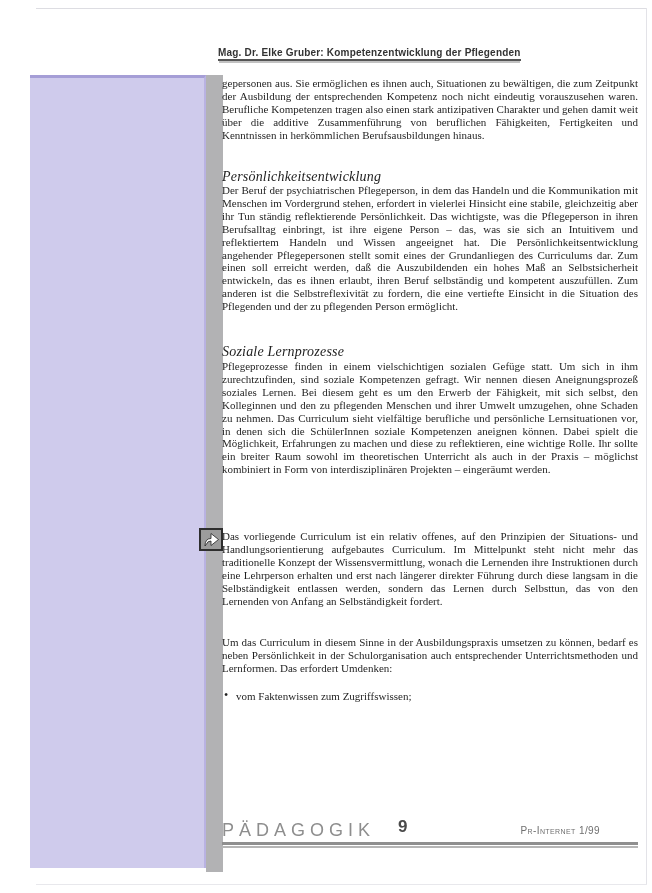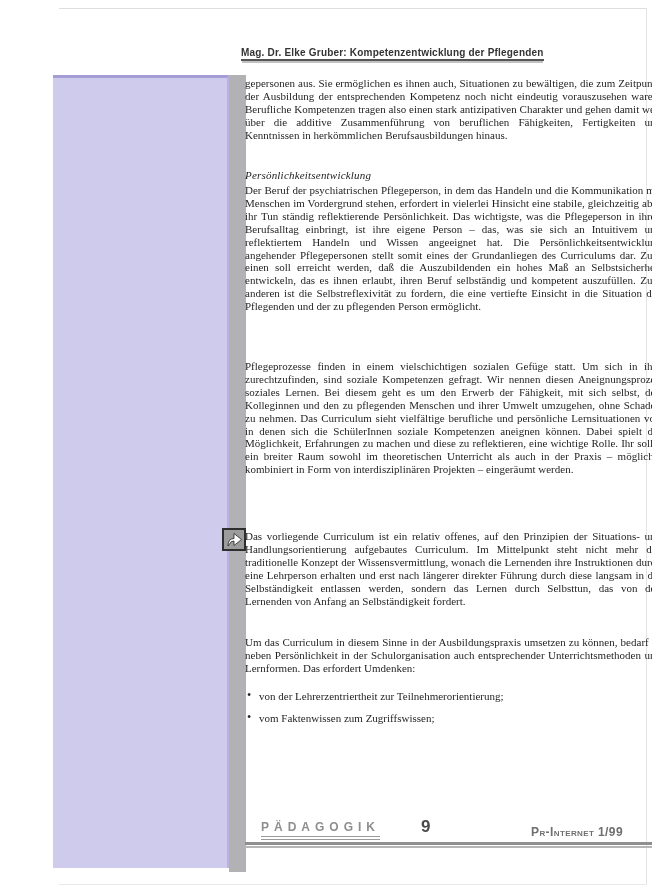--- a/index.html
+++ b/index.html
@@ -2,21 +2,21 @@
 <html lang="de" style="--sidebar: #cfcbec; --sidebar-edge-top: #a59ed6; --sidebar-edge-right: #b9b2e2; --shadow-strip: #b2b2b4; --footer-gray: #8e8e8e;"><head>
 <meta charset="utf-8">
 <style>
   html,body{margin:0;padding:0;}
   body{
     width:652px;height:893px;position:relative;overflow:hidden;
     background:#ffffff;
     font-family:"Liberation Sans","DejaVu Sans",sans-serif;
     color:#202020;
   }
-  .page{position:absolute;inset:0;background:#fff;margin-left:23px;}
+  .page{position:absolute;inset:0;background:#fff;}
 
   
   .scan-top{position:absolute;left:36px;right:6px;top:8px;height:1px;background:#dddde2;}
   .scan-right{position:absolute;top:8px;bottom:8px;right:5px;width:1px;background:#e3e3e8;}
   .scan-bottom{position:absolute;left:36px;right:5px;top:884px;height:1px;background:#e8e8ec;}
 
   
   .sidebar{
     position:absolute;left:30px;top:75px;width:176px;height:793px;
     background:var(--sidebar,#cfcbec);
@@ -42,21 +42,21 @@
   .content{position:absolute;left:222px;top:0;width:416px;height:893px;font-family:Liberation Serif, serif;}
   .content p,.content h3,.content ul{margin:0;padding:0;}
   .para{
     position:absolute;left:0;width:416px;
     font-size:11px;line-height:12.9px;
     text-align:justify;hyphens:auto;-webkit-hyphens:auto;
     color:#1f1f1f;
   }
   .shead{
     position:absolute;left:0;width:416px;
-    font-size:11px;font-weight:normal;font-style:italic;
+    font-size:14px;font-weight:normal;font-style:italic;
     color:#222;letter-spacing:0.2px;
   }
   .intro{top:77px;}
   .h1{top:169px;}
   .p2{top:184px;}
   .h2{top:344px;}
   .p3{top:360px;}
   .h3x{top:516px;}
   .p4{top:530px;}
   .p5{top:636px;}
@@ -76,33 +76,33 @@
     position:absolute;left:2px;top:-1px;
     font-size:12px;color:#1f1f1f;
   }
 
   
   .jump-icon{position:absolute;left:199px;top:528px;width:24px;height:23px;}
 
   
   .footer{position:absolute;left:222px;top:819px;width:416px;height:32px;}
   .magsec{
-    position:absolute;left:16px;top:1px;
-    font-size:12px;font-weight:bold;letter-spacing:5px;
+    position:absolute;left:0;top:1px;
+    font-size:18px;font-weight:normal;letter-spacing:5px;
     color:var(--footer-gray,#8e8e8e);
     border-bottom:4px double #9a9a9a;
     padding-bottom:2px;white-space:nowrap;
   }
   .pnum{
     position:absolute;left:176px;top:-2px;
     font-size:17px;font-weight:bold;color:#4a4a4a;
   }
   .issue{
     position:absolute;right:38px;top:6px;
-    font-size:12px;font-weight:bold;color:#6f6f6f;
+    font-size:10px;font-weight:normal;color:#6f6f6f;
     font-variant:small-caps;letter-spacing:0.4px;white-space:nowrap;
   }
   .rules{position:absolute;left:0;right:0;top:23px;}
   .rule1{height:3px;background:#8f8f8f;}
   .rule2{height:2px;background:#b5b5b5;margin-top:1px;}
 </style>
 </head>
 <body>
 
 <div class="page">
@@ -122,27 +122,27 @@
       <path d="M6 18 Q6 10.5 12 10.5 L12 5.5 L19.5 11.5 L12 17.5 L12 13 Q8.5 13 7.5 16 Z" fill="#ffffff" stroke="#222" stroke-width="0.8"></path>
     </svg>
   </div>
 
   <div class="content">
     <p class="para intro">gepersonen aus. Sie ermöglichen es ihnen auch, Situationen zu bewältigen, die zum Zeitpunkt der Ausbildung der entsprechenden Kompetenz noch nicht eindeutig vorauszusehen waren. Berufliche Kompetenzen tragen also einen stark antizipativen Charakter und gehen damit weit über die additive Zusammenführung von beruflichen Fähigkeiten, Fertigkeiten und Kenntnissen in herkömmlichen Berufsausbildungen hinaus.</p>
 
     <h3 class="shead h1">Persönlichkeitsentwicklung</h3>
     <p class="para p2">Der Beruf der psychiatrischen Pflegeperson, in dem das Handeln und die Kommunikation mit Menschen im Vordergrund stehen, erfordert in vielerlei Hinsicht eine stabile, gleichzeitig aber ihr Tun ständig reflektierende Persönlichkeit. Das wichtigste, was die Pflegeperson in ihren Berufsalltag einbringt, ist ihre eigene Person – das, was sie sich an Intuitivem und reflektiertem Handeln und Wissen angeeignet hat. Die Persönlichkeitsentwicklung angehender Pflegepersonen stellt somit eines der Grundanliegen des Curriculums dar. Zum einen soll erreicht werden, daß die Auszubildenden ein hohes Maß an Selbstsicherheit entwickeln, das es ihnen erlaubt, ihren Beruf selbständig und kompetent auszufüllen. Zum anderen ist die Selbstreflexivität zu fordern, die eine vertiefte Einsicht in die Situation des Pflegenden und der zu pflegenden Person ermöglicht.</p>
 
+    <h3 class="shead h2">Soziale Lernprozesse</h3>
     <p class="para p3">Pflegeprozesse finden in einem vielschichtigen sozialen Gefüge statt. Um sich in ihm zurechtzufinden, sind soziale Kompetenzen gefragt. Wir nennen diesen Aneignungsprozeß soziales Lernen. Bei diesem geht es um den Erwerb der Fähigkeit, mit sich selbst, den Kolleginnen und den zu pflegenden Menschen und ihrer Umwelt umzugehen, ohne Schaden zu nehmen. Das Curriculum sieht vielfältige berufliche und persönliche Lernsituationen vor, in denen sich die SchülerInnen soziale Kompetenzen aneignen können. Dabei spielt die Möglichkeit, Erfahrungen zu machen und diese zu reflektieren, eine wichtige Rolle. Ihr sollte ein breiter Raum sowohl im theoretischen Unterricht als auch in der Praxis – möglichst kombiniert in Form von interdisziplinären Projekten – eingeräumt werden.</p>
 
     <p class="para p4">Das vorliegende Curriculum ist ein relativ offenes, auf den Prinzipien der Situations- und Handlungsorientierung aufgebautes Curriculum. Im Mittelpunkt steht nicht mehr das traditionelle Konzept der Wissensvermittlung, wonach die Lernenden ihre Instruktionen durch eine Lehrperson erhalten und erst nach längerer direkter Führung durch diese langsam in die Selbständigkeit entlassen werden, sondern das Lernen durch Selbsttun, das von den Lernenden von Anfang an Selbständigkeit fordert.</p>
     <p class="para p5">Um das Curriculum in diesem Sinne in der Ausbildungspraxis umsetzen zu können, bedarf es neben Persönlichkeit in der Schulorganisation auch entsprechender Unterrichtsmethoden und Lernformen. Das erfordert Umdenken:</p>
 
     <ul class="bullets">
-      <li>von der Lehrerzentriertheit zur Teilnehmerorientierung;</li>
       <li>vom Faktenwissen zum Zugriffswissen;</li>
     </ul>
   </div>
 
   <div class="footer">
     <span class="magsec">PÄDAGOGIK</span>
     <span class="pnum">9</span>
     <span class="issue">Pr-Internet 1/99</span>
     <div class="rules">
       <div class="rule1"></div>

